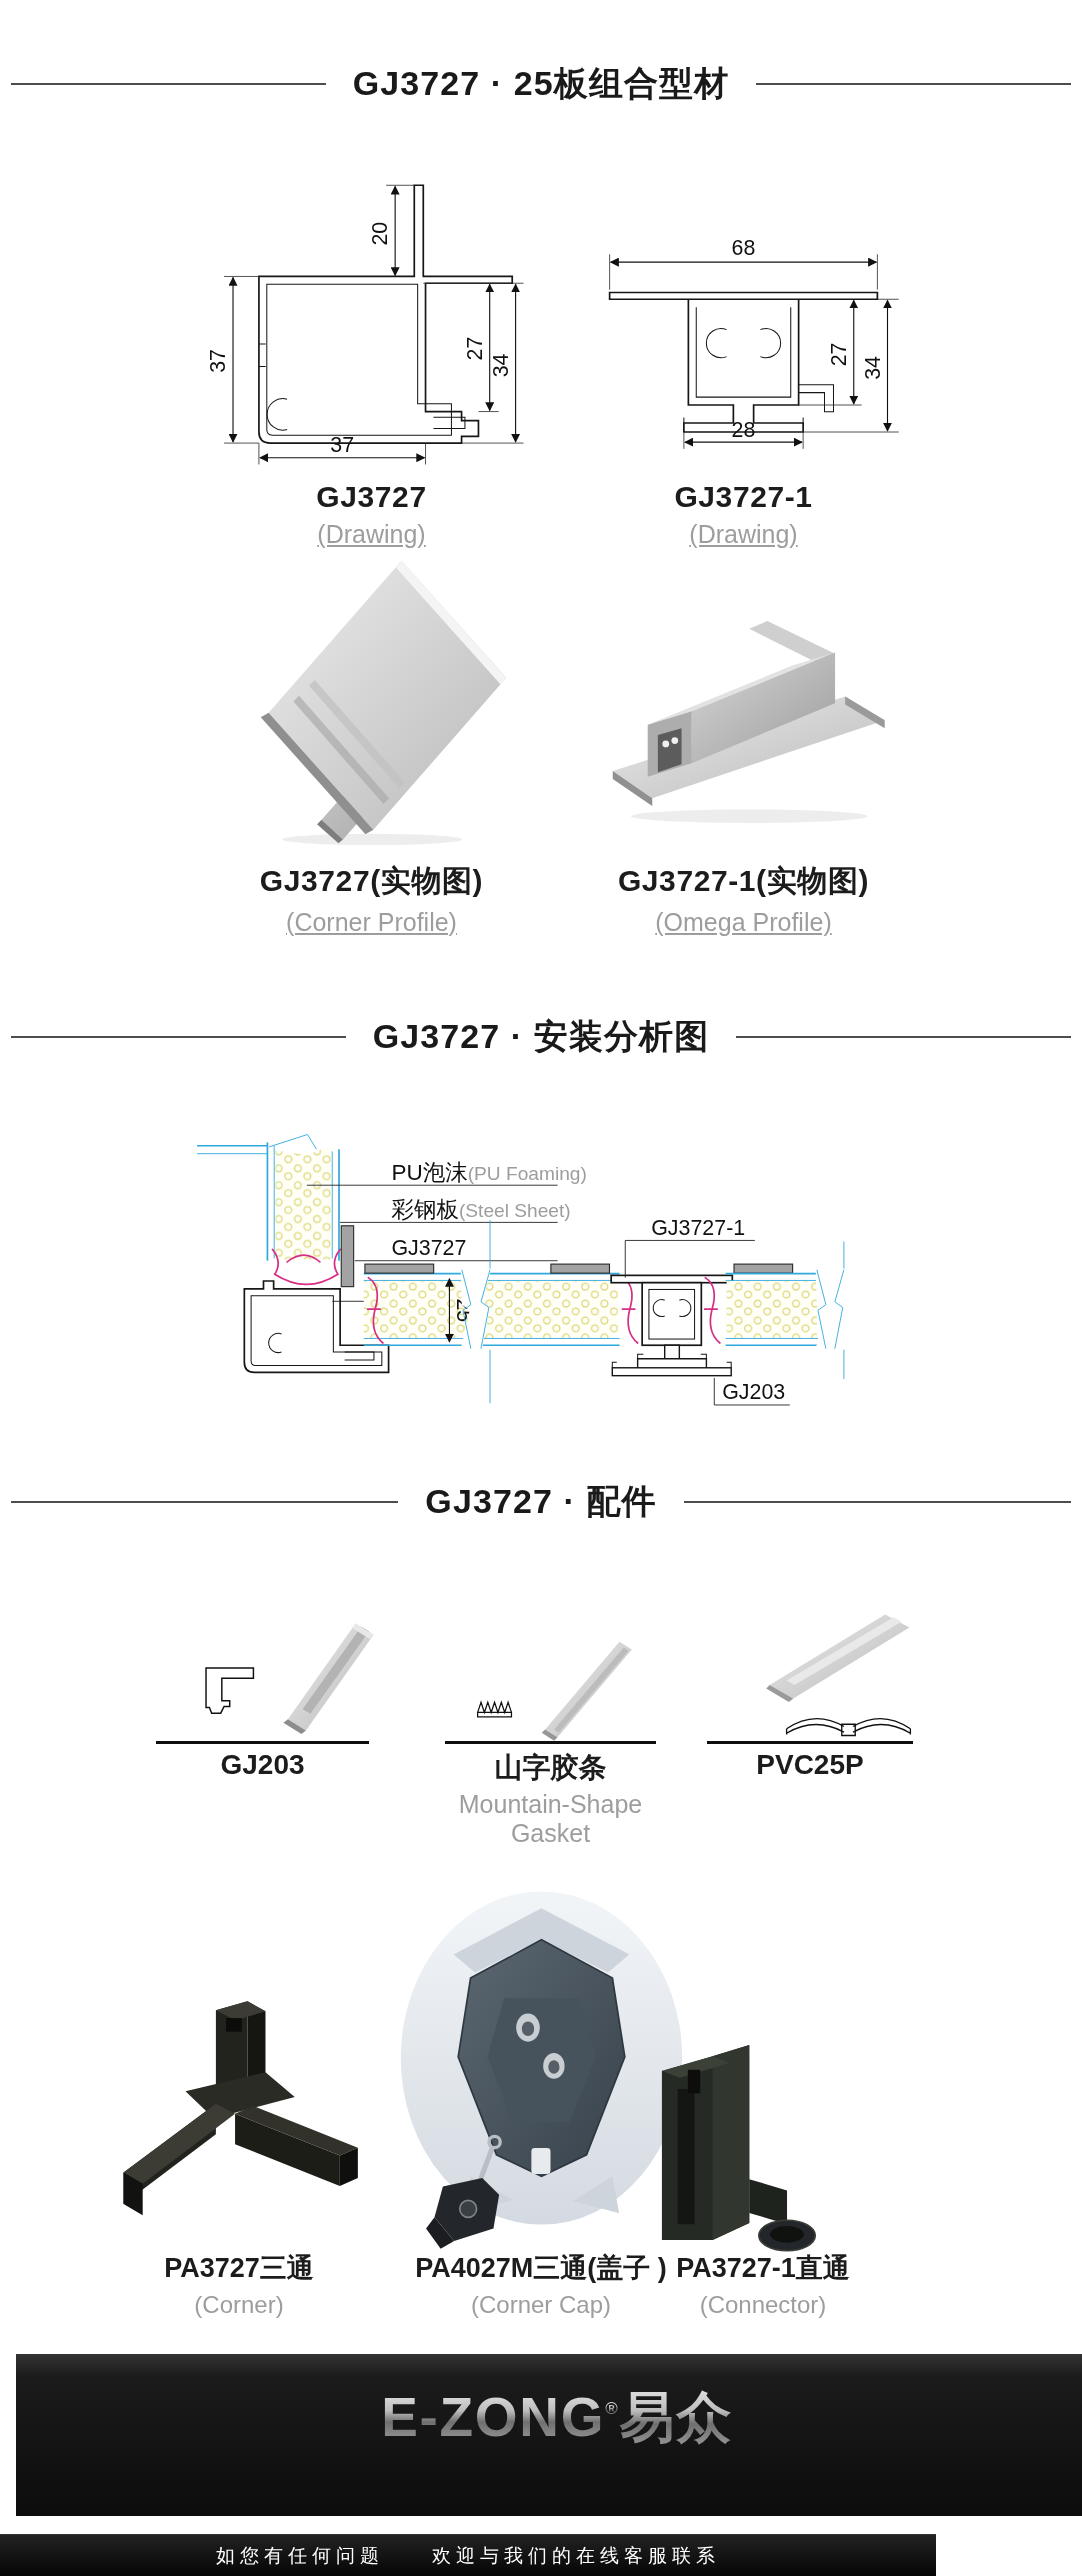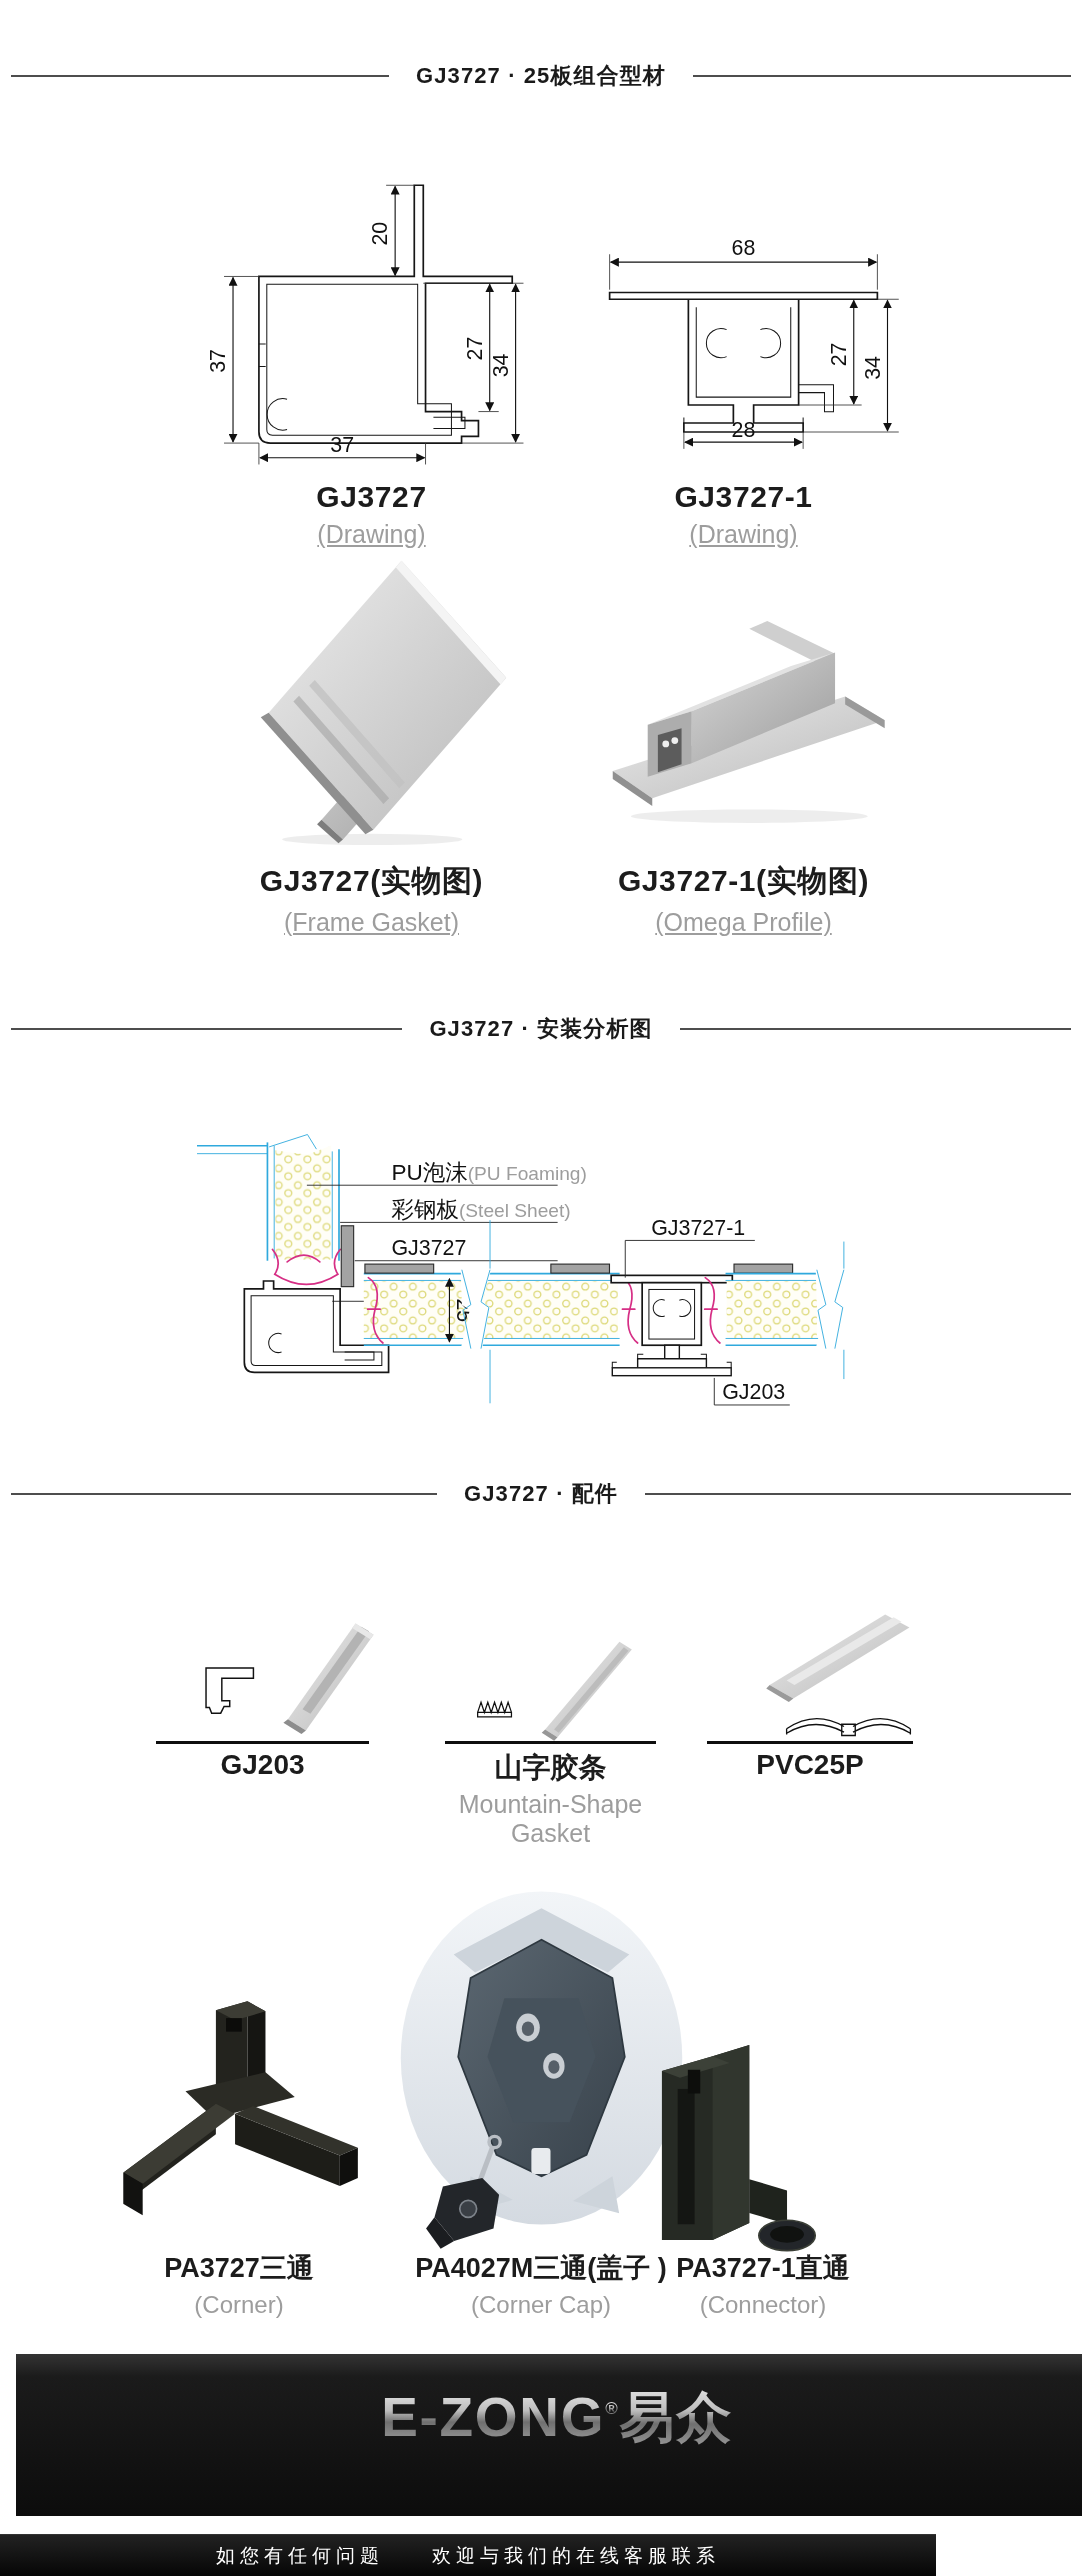--- a/index.html
+++ b/index.html
@@ -2,21 +2,21 @@
 <html style="--ink: #1a1a1a; --graytext: #9d9d9d; --rule: #4d4d4d; --cyan: #2fa9dd; --foam: #deda7c; --gasket: #d62e85; --capgray: #a3a3a3;font-size:9px"><head>
 <meta charset="utf-8">
 <style>
   html,body{margin:0;padding:0;background:#888;}
   #page{position:relative;width:1082px;height:2576px;background:#fff;margin:0 auto;
         font-family:"Liberation Sans","DejaVu Sans",sans-serif;overflow:hidden;}
   .abs{position:absolute;}
   
   .sec-head{position:absolute;left:11.3px;right:11.3px;display:flex;align-items:center;gap:27px;}
   .sec-head .rule{flex:1;height:1.7px;background:var(--rule);}
-  .sec-head .sec-title{font-size:22px;font-weight:bold;color:var(--ink);letter-spacing:1.1px;white-space:nowrap;}
+  .sec-head .sec-title{font-size:34px;font-weight:bold;color:var(--ink);letter-spacing:1.1px;white-space:nowrap;}
   
   .cap{position:absolute;text-align:center;}
   .cap .name{font-size:30px;font-weight:600;color:#1c1c1c;letter-spacing:0.6px;}
   .cap .sub{font-size:25px;color:var(--graytext);margin-top:5.6px;text-decoration:underline;}
   .acc-name{font-size:28px;font-weight:600;color:#1c1c1c;}
   .acc-sub{font-size:25px;color:var(--graytext);margin-top:3.4px;}
   .conn-name{font-size:27px;font-weight:600;color:#1c1c1c;}
   .conn-sub{font-size:24px;color:var(--graytext);margin-top:4.5px;}
   .underbar{position:absolute;height:2.8px;background:#0e0e0e;}
   
@@ -148,21 +148,21 @@
     <polygon points="120,230 198,206 452,102 374,126" fill="#e2e2e2"></polygon>
     <polygon points="198,206 452,102 452,192 198,298" fill="url(#pg2)"></polygon>
     <polygon points="120,230 198,206 198,298 120,322" fill="#adadad"></polygon>
     <polygon points="138,248 180,236 180,300 138,314" fill="#5c5c5c"></polygon>
     <circle cx="152" cy="264" r="6" fill="#efefef"></circle>
     <circle cx="168" cy="258" r="6" fill="#efefef"></circle>
   </svg>
 
   <div class="cap" style="left:197px;top:861px;width:349px;">
     <div class="name">GJ3727(实物图)</div>
-    <div class="sub">(Frame Gasket)</div>
+    <div class="sub">(Corner Profile)</div>
   </div>
   <div class="cap" style="left:569px;top:861px;width:349px;">
     <div class="name">GJ3727-1(实物图)</div>
     <div class="sub">(Omega Profile)</div>
   </div>
 
   <div class="sec-head" style="top:1014px;">
     <span class="rule"></span>
     <span class="sec-title">GJ3727 · 安装分析图</span>
     <span class="rule"></span>

